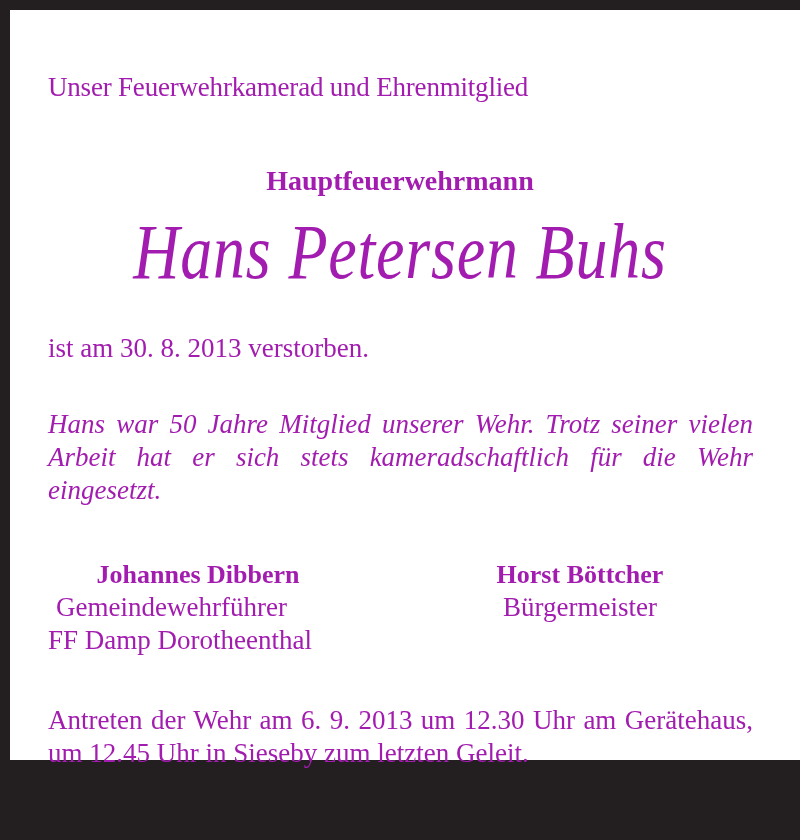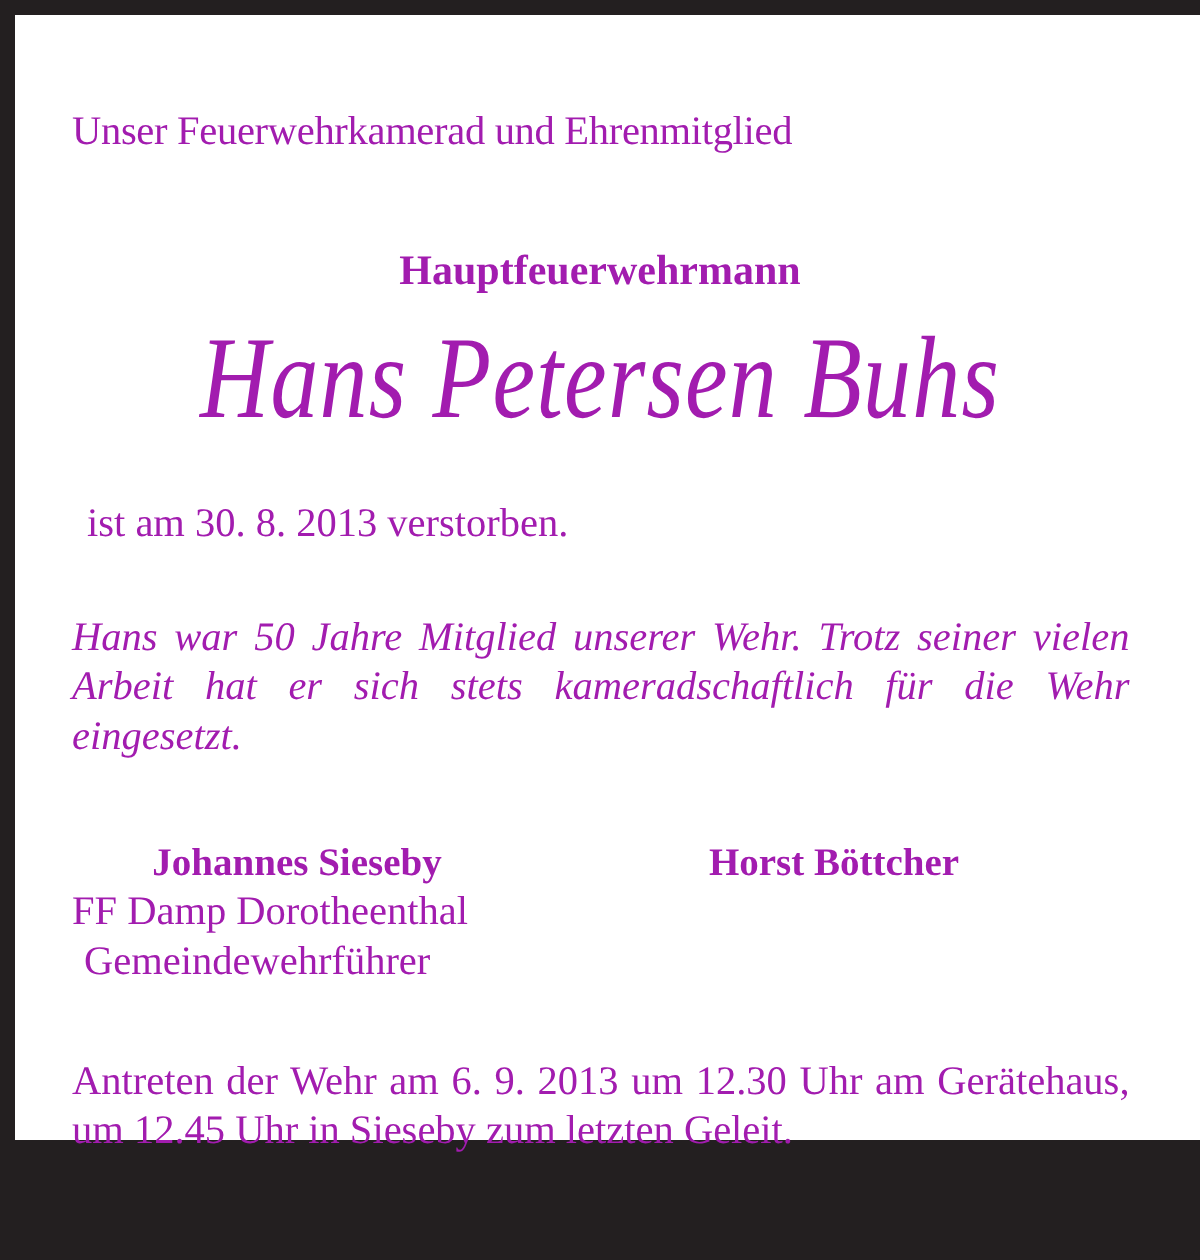--- a/index.html
+++ b/index.html
@@ -33,38 +33,38 @@
       position: absolute; left: 0; width: 780px; top: 203px;
       text-align: center;
       font-size: 78px; font-style: italic;
       font-weight: normal;
       letter-spacing: 1px;
       transform: scaleX(0.82);
       transform-origin: 50% 50%;
       margin: 0; line-height: 1;
     }
     .died {
-      position: absolute; left: 48px; top: 323px;
+      position: absolute; left: 38px; top: 323px;
       font-size: 27px; margin: 0;
     }
     .body-text {
       position: absolute; left: 38px; top: 398px;
       width: 705px;
       font-size: 27px; line-height: 33px;
       text-align: justify;
       margin: 0;
       font-style: italic;
     }
     .sig {
       position: absolute; top: 548px;
       font-size: 27px; line-height: 33px;
       text-align: center;
     }
     .sig-left { left: 38px; width: 300px; }
-    .sig-right { left: 416px; width: 260px; }
+    .sig-right { left: 440px; width: 260px; }
     .sig .sig-name { font-weight: bold; font-size: 26px; display: block; }
     .sig .sig-line { display: block; }
     .sig-left .sig-line.last { text-align: left; margin-left: 0; }
     .closing {
       position: absolute; left: 38px; top: 694px;
       width: 705px;
       font-size: 27px; line-height: 33px;
       text-align: justify;
       margin: 0;
     }
@@ -73,23 +73,24 @@
 <body>
 
 <div class="card">
   <p class="intro">Unser Feuerwehrkamerad und Ehrenmitglied</p>
   <p class="rank">Hauptfeuerwehrmann</p>
   <h1 class="name">Hans Petersen Buhs</h1>
   <p class="died">ist am 30. 8. 2013 verstorben.</p>
   <p class="body-text">Hans war 50 Jahre Mitglied unserer Wehr. Trotz seiner vielen Arbeit hat er sich stets kameradschaftlich für die Wehr eingesetzt.</p>
 
   <div class="sig sig-left">
-    <span class="sig-name">Johannes Sieseby</span>
+    <span class="sig-name">Johannes Dibbern</span>
+    <span class="sig-line" style="text-align:left;padding-left:8px;">Gemeindewehrführer</span>
     <span class="sig-line last">FF Damp Dorotheenthal</span>
-    <span class="sig-line" style="text-align:left;padding-left:8px;">Gemeindewehrführer</span>
   </div>
 
   <div class="sig sig-right">
     <span class="sig-name">Horst Böttcher</span>
+    <span class="sig-line">Bürgermeister</span>
   </div>
 
   <p class="closing">Antreten der Wehr am 6. 9. 2013 um 12.30 Uhr am Gerätehaus, um 12.45 Uhr in Sieseby zum letzten Geleit.</p>
 </div>
 
 </body></html>

